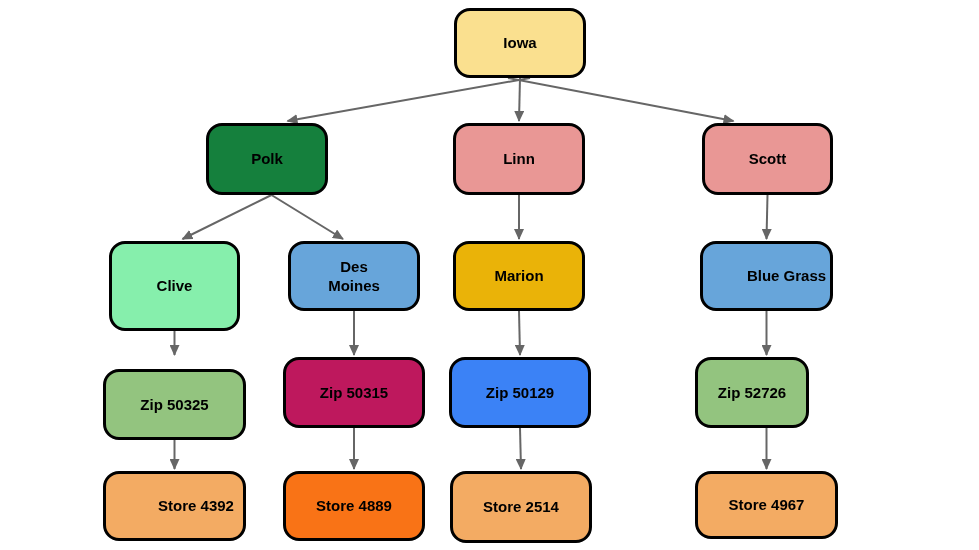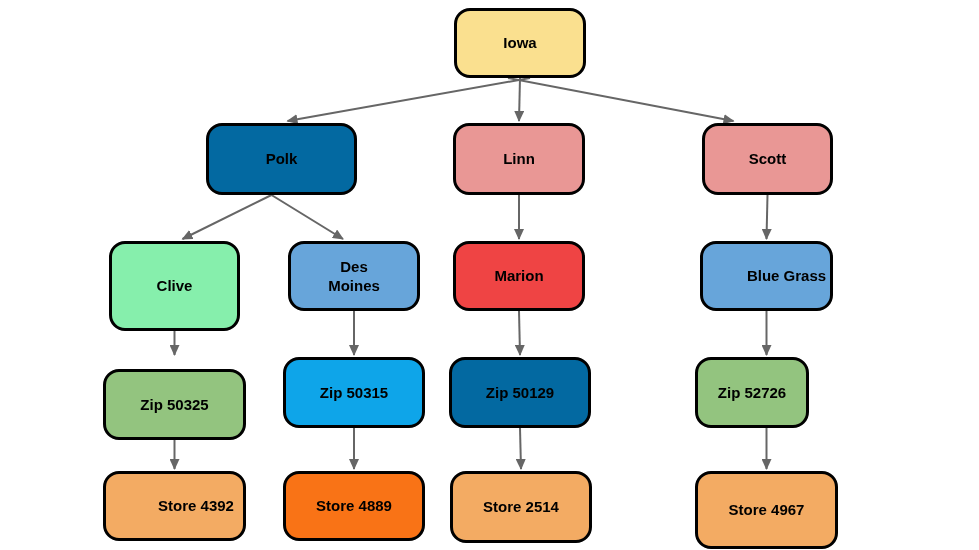--- a/index.html
+++ b/index.html
@@ -62,30 +62,30 @@
         <line x1="519" y1="311" x2="520" y2="355" stroke="#666666" stroke-width="2" marker-end="url(#arrowhead)"></line>
         <line x1="766.5" y1="311" x2="766.5" y2="355" stroke="#666666" stroke-width="2" marker-end="url(#arrowhead)"></line>
         <line x1="174.5" y1="428" x2="174.5" y2="469" stroke="#666666" stroke-width="2" marker-end="url(#arrowhead)"></line>
         <line x1="354" y1="428" x2="354" y2="469" stroke="#666666" stroke-width="2" marker-end="url(#arrowhead)"></line>
         <line x1="520" y1="428" x2="521" y2="469" stroke="#666666" stroke-width="2" marker-end="url(#arrowhead)"></line>
         <line x1="766.5" y1="428" x2="766.5" y2="469" stroke="#666666" stroke-width="2" marker-end="url(#arrowhead)"></line>
       </g>
   </svg>
   <div id="nodes-layer">
       <div class="node" style="left: 454px; top: 8px; width: 132px; height: 70px; background: rgb(250, 224, 143); border-color: rgb(0, 0, 0);">Iowa</div>
-      <div class="node" style="left: 206px; top: 123px; width: 151px; height: 72px; background: #0369a1; border-color: rgb(0, 0, 0);">Polk</div>
+      <div class="node" style="left: 206px; top: 123px; width: 122px; height: 72px; background: #15803d; border-color: rgb(0, 0, 0);">Polk</div>
       <div class="node" style="left: 453px; top: 123px; width: 132px; height: 72px; background: rgb(233, 151, 149); border-color: rgb(0, 0, 0);">Linn</div>
       <div class="node" style="left: 702px; top: 123px; width: 131px; height: 72px; background: rgb(233, 151, 149); border-color: rgb(0, 0, 0);">Scott</div>
       <div class="node" style="left: 109px; top: 241px; width: 131px; height: 90px; background: #86efac; border-color: rgb(0, 0, 0);">Clive</div>
       <div class="node" style="left: 288px; top: 241px; width: 132px; height: 70px; background: rgb(103, 165, 218); border-color: rgb(0, 0, 0);">Des
 Moines</div>
-      <div class="node" style="left: 453px; top: 241px; width: 132px; height: 70px; background: #ef4444; border-color: rgb(0, 0, 0);">Marion</div>
+      <div class="node" style="left: 453px; top: 241px; width: 132px; height: 70px; background: #eab308; border-color: rgb(0, 0, 0);">Marion</div>
       <div class="node" style="left: 700px; top: 241px; width: 133px; height: 70px; background: rgb(103, 165, 218); border-color: rgb(0, 0, 0); padding-left: 40px;">Blue Grass</div>
       <div class="node" style="left: 103px; top: 369px; width: 143px; height: 71px; background: rgb(147, 196, 127); border-color: rgb(0, 0, 0);">Zip 50325</div>
-      <div class="node" style="left: 283px; top: 357px; width: 142px; height: 71px; background: #0ea5e9; border-color: rgb(0, 0, 0);">Zip 50315</div>
-      <div class="node" style="left: 449px; top: 357px; width: 142px; height: 71px; background: #0369a1; border-color: rgb(0, 0, 0);">Zip 50129</div>
+      <div class="node" style="left: 283px; top: 357px; width: 142px; height: 71px; background: #be185d; border-color: rgb(0, 0, 0);">Zip 50315</div>
+      <div class="node" style="left: 449px; top: 357px; width: 142px; height: 71px; background: #3b82f6; border-color: rgb(0, 0, 0);">Zip 50129</div>
       <div class="node" style="left: 695px; top: 357px; width: 114px; height: 71px; background: rgb(147, 196, 127); border-color: rgb(0, 0, 0);">Zip 52726</div>
       <div class="node" style="left: 103px; top: 471px; width: 143px; height: 70px; background: rgb(243, 171, 99); border-color: rgb(0, 0, 0); padding-left: 43px;">Store 4392</div>
       <div class="node" style="left: 283px; top: 471px; width: 142px; height: 70px; background: #f97316; border-color: rgb(0, 0, 0);">Store 4889</div>
       <div class="node" style="left: 450px; top: 471px; width: 142px; height: 72px; background: rgb(243, 171, 99); border-color: rgb(0, 0, 0);">Store 2514</div>
-      <div class="node" style="left: 695px; top: 471px; width: 143px; height: 78px; background: rgb(243, 171, 99); border-color: rgb(0, 0, 0);">Store 4967</div>
+      <div class="node" style="left: 695px; top: 471px; width: 143px; height: 68px; background: rgb(243, 171, 99); border-color: rgb(0, 0, 0);">Store 4967</div>
     </div>
 </div>
 
 </body></html>

